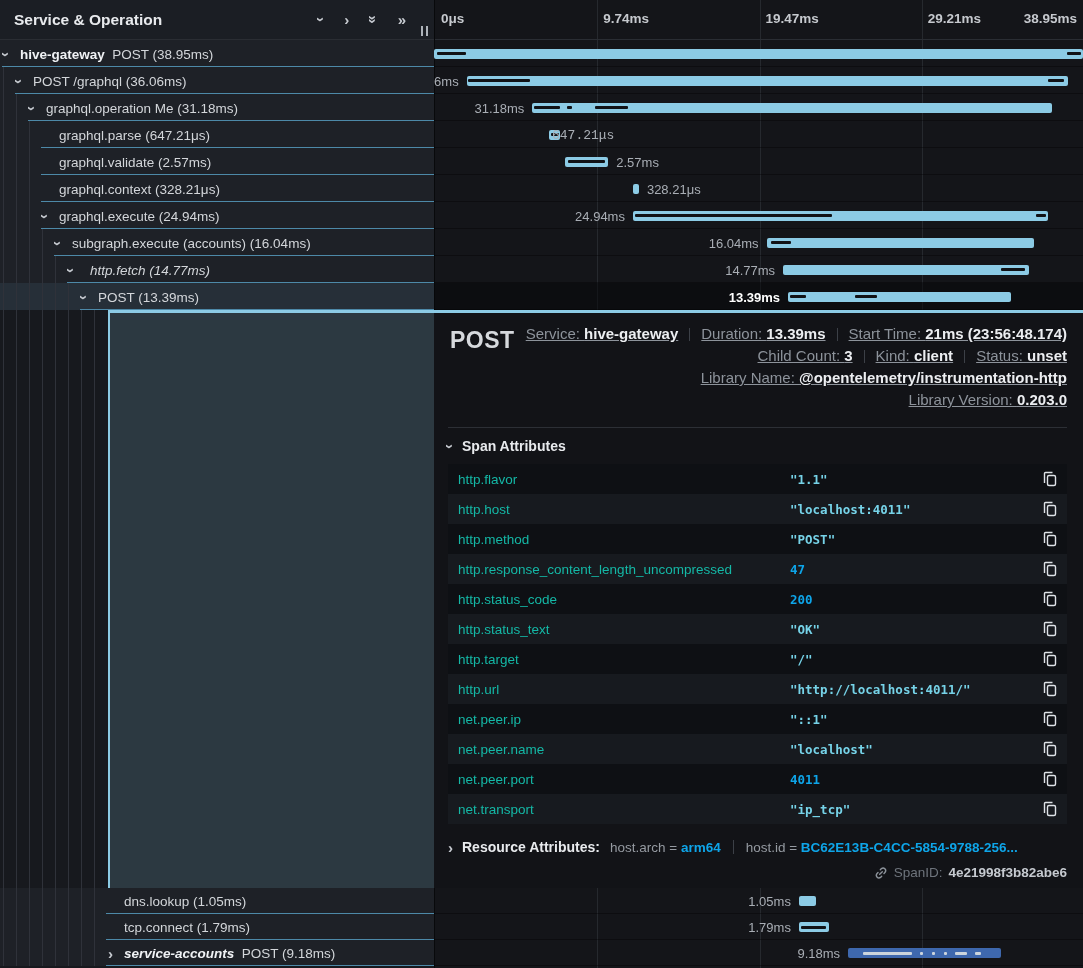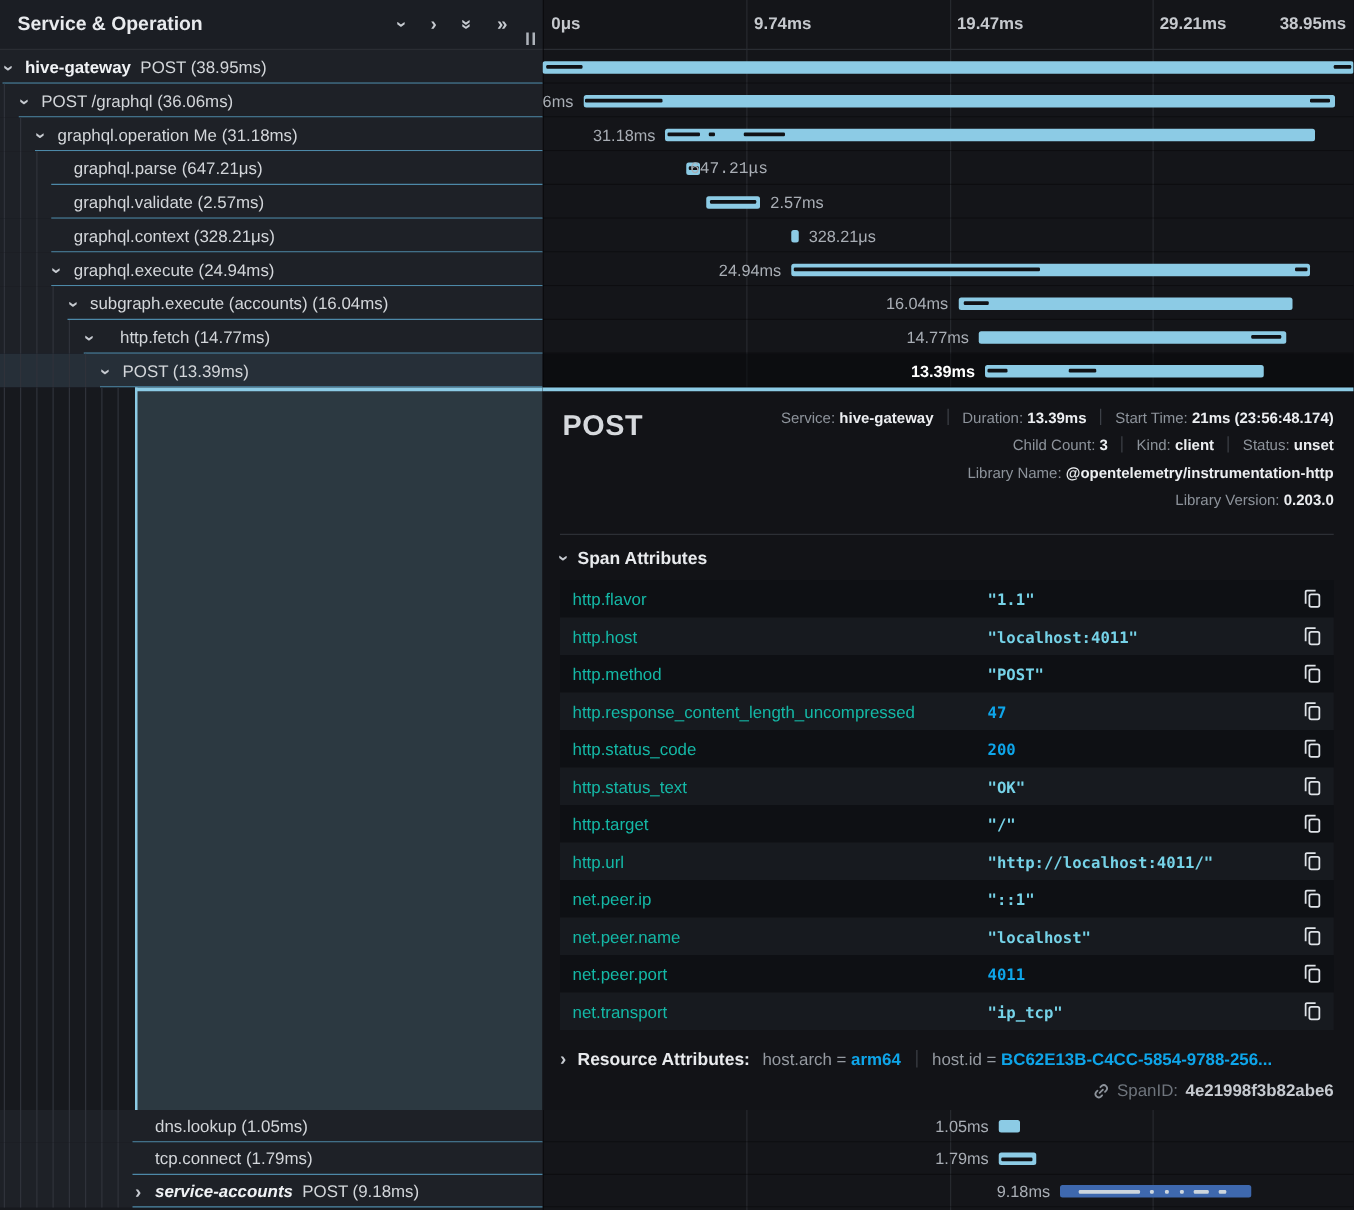--- a/index.html
+++ b/index.html
@@ -49,21 +49,21 @@
   .bar-label.sel{color:#ffffff;font-weight:bold;}
 
   
   .detail-guides{position:absolute;left:0;top:310px;width:108px;height:578px;background:#17191e;}
   .teal-block{position:absolute;left:108px;top:310px;width:326px;height:578px;background:#2c3941;
               border-top:3px solid #8ccbe5;border-left:2px solid #8ccbe5;box-sizing:border-box;}
   .detail-panel{position:absolute;left:434px;top:310px;width:649px;height:578px;background:#121317;
                 border-top:3px solid #8ccbe5;box-sizing:border-box;padding:10px 16px 0 14px;z-index:5;}
   .detail-head{position:relative;min-height:92px;}
   .detail-title{position:absolute;left:2px;top:4px;font-size:23px;font-weight:600;color:#d6d9dd;letter-spacing:0.5px;}
-  .meta{text-align:right;font-size:12px;color:#8d939b;line-height:22px;}
+  .meta{text-align:right;font-size:15px;color:#8d939b;line-height:22px;text-decoration:underline;}
   .meta b{color:#eceef1;}
   .meta-sep{display:inline-block;width:1px;height:13px;background:#3c4047;margin:0 11px;vertical-align:-2px;}
 
   .section-div{border-top:1px solid #2c2f35;margin-top:12px;}
   .attr-header{display:flex;align-items:center;gap:9px;height:36px;font-weight:bold;color:#e8eaed;font-size:14px;cursor:pointer;}
   .attr-table{}
   .attr-row{display:flex;align-items:center;height:30px;padding:0 10px;box-sizing:border-box;}
   .attr-row:nth-child(odd){background:#0e1014;}
   .attr-row:nth-child(even){background:#171a1f;}
   .attr-key{width:332px;color:#14b8a6;font-size:13.5px;flex:none;}
@@ -248,21 +248,21 @@
         </div>
       </div>
       <div class="row" style="top: 256px; height: 27px;">
         <div class="row-left">
           <div class="guide" style="left: 3px;"></div>
           <div class="guide" style="left: 16px;"></div>
           <div class="guide" style="left: 29px;"></div>
           <div class="guide" style="left: 42px;"></div>
           <div class="guide" style="left: 55px;"></div>
           <span class="tree-chevron" style="left: 69px;"><span class="chev down">›</span></span>
-          <span class="tree-label" style="left: 96px;">http.fetch (14.77ms)</span>
+          <span class="tree-label" style="left: 90px; font-style: italic;">http.fetch (14.77ms)</span>
           <div class="sep-line" style="left: 67px;"></div>
         </div>
         <div class="row-right">
           <div class="rowsep"></div>
           <div class="bar" style="left: 349.077px; width: 246.103px;">
             <div class="stripe" style="left: 88.5%; width: 10%;"></div>
           </div>
           <span class="bar-label" style="right: 307.923px;">14.77ms</span>
         </div>
       </div>

